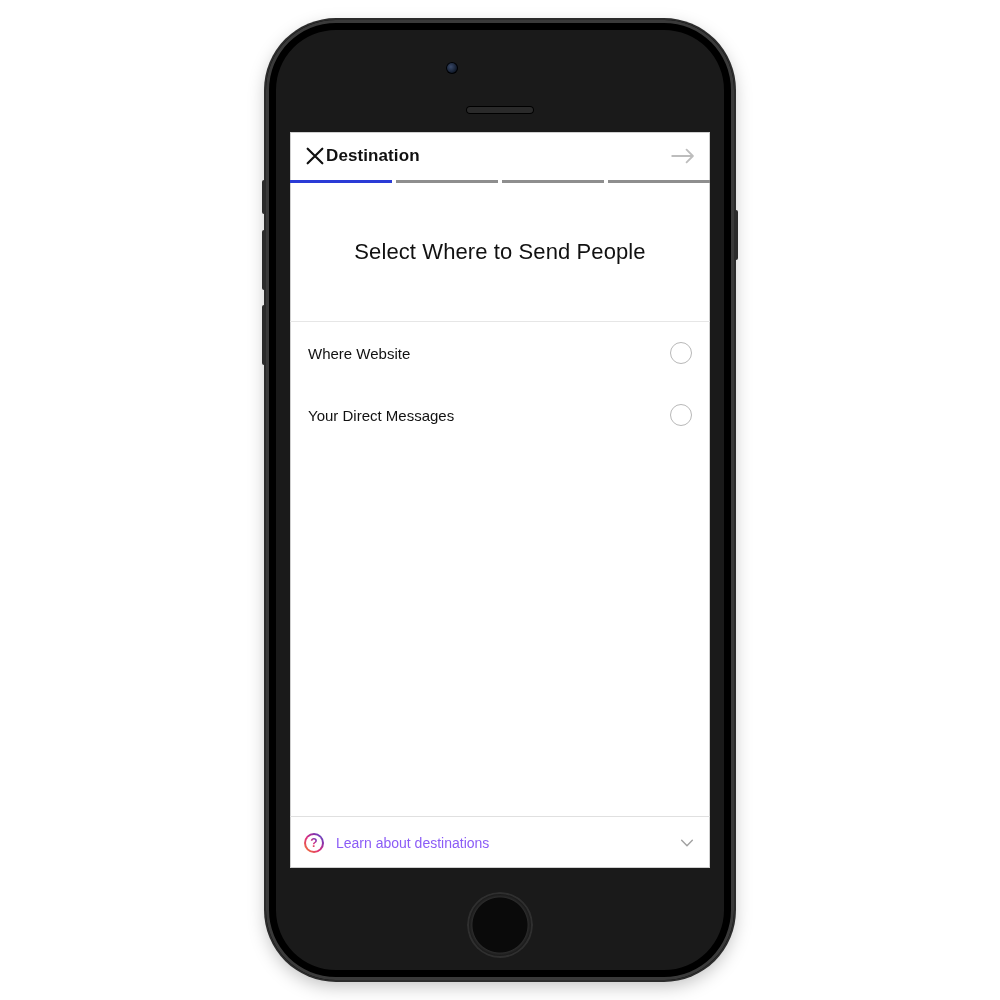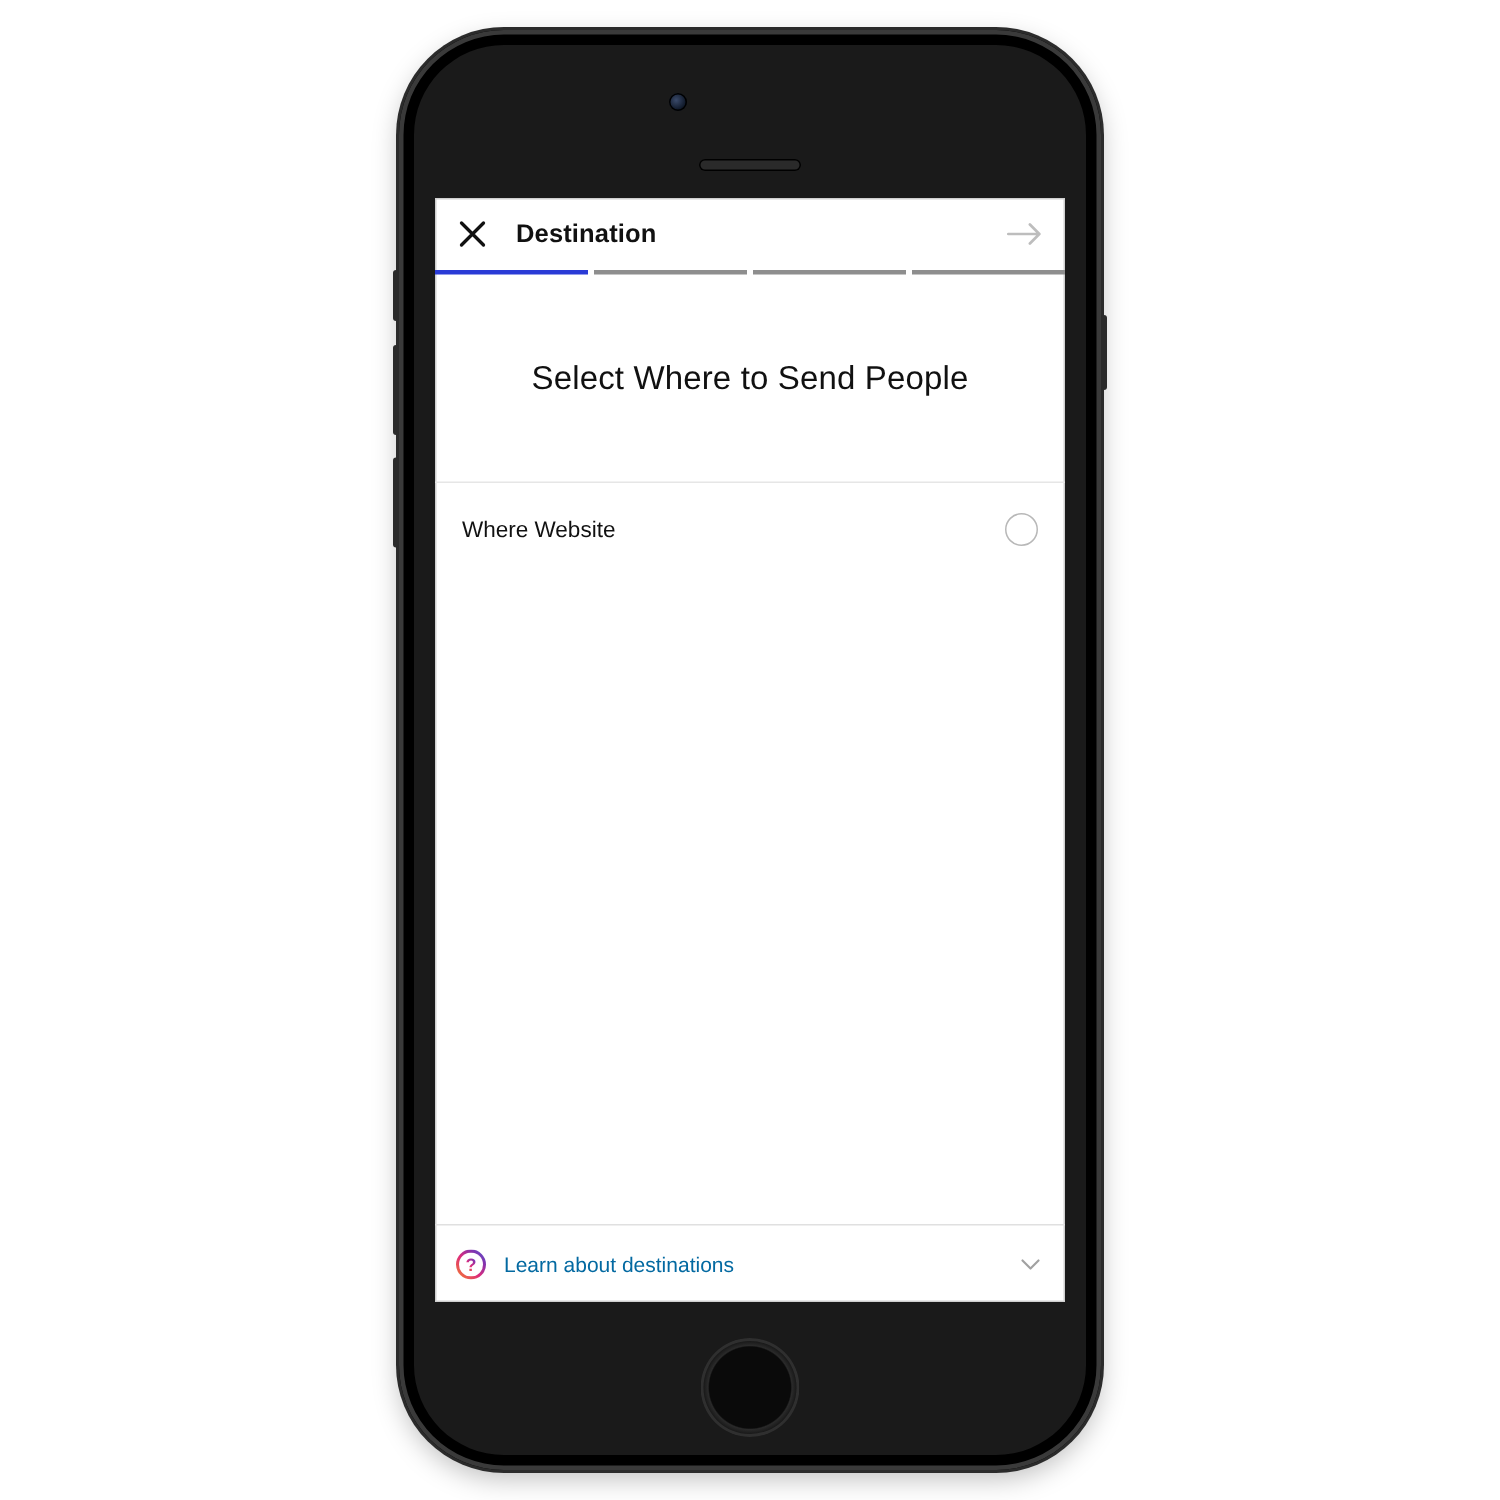--- a/index.html
+++ b/index.html
@@ -98,21 +98,20 @@
   }
 
   
   .header {
     height: 48px;
     flex: 0 0 48px;
     display: flex;
     align-items: center;
     padding: 0 14px;
     box-sizing: border-box;
-    gap: 18px;
   }
   .close-x {
     width: 22px; height: 22px;
     display: flex;
     align-items: center; justify-content: center;
   }
   .title {
     font-size: 17px;
     font-weight: 700;
     color: #111;
@@ -208,21 +207,21 @@
     font-size: 12px;
     font-weight: 700;
     line-height: 1;
     background: linear-gradient(45deg,#f58529,#dd2a7b 45%,#8134af 75%,#515bd4);
     -webkit-background-clip: text;
     background-clip: text;
     color: transparent;
   }
   .footer .label {
     font-size: 14px;
-    color: #0369a1;
+    color: #8b5cf6;
   }
   .chev {
     margin-left: auto;
     width: 18px; height: 18px;
     display: flex; align-items: center; justify-content: center;
     opacity: 0.55;
   }
 </style>
 </head>
 <body>
@@ -263,20 +262,24 @@
       </div>
 
       <div class="content">
         <div class="hero">
           <h1>Select Where to Send People</h1>
         </div>
 
         <div class="options">
           <div class="opt">
             <span class="label">Where Website</span>
+            <span class="radio"></span>
+          </div>
+          <div class="opt">
+            <span class="label">Your Direct Messages</span>
             <span class="radio"></span>
           </div>
         </div>
 
         <div class="spacer"></div>
 
         <div class="footer">
           <div class="help-badge">
             <span>?</span>
           </div>

